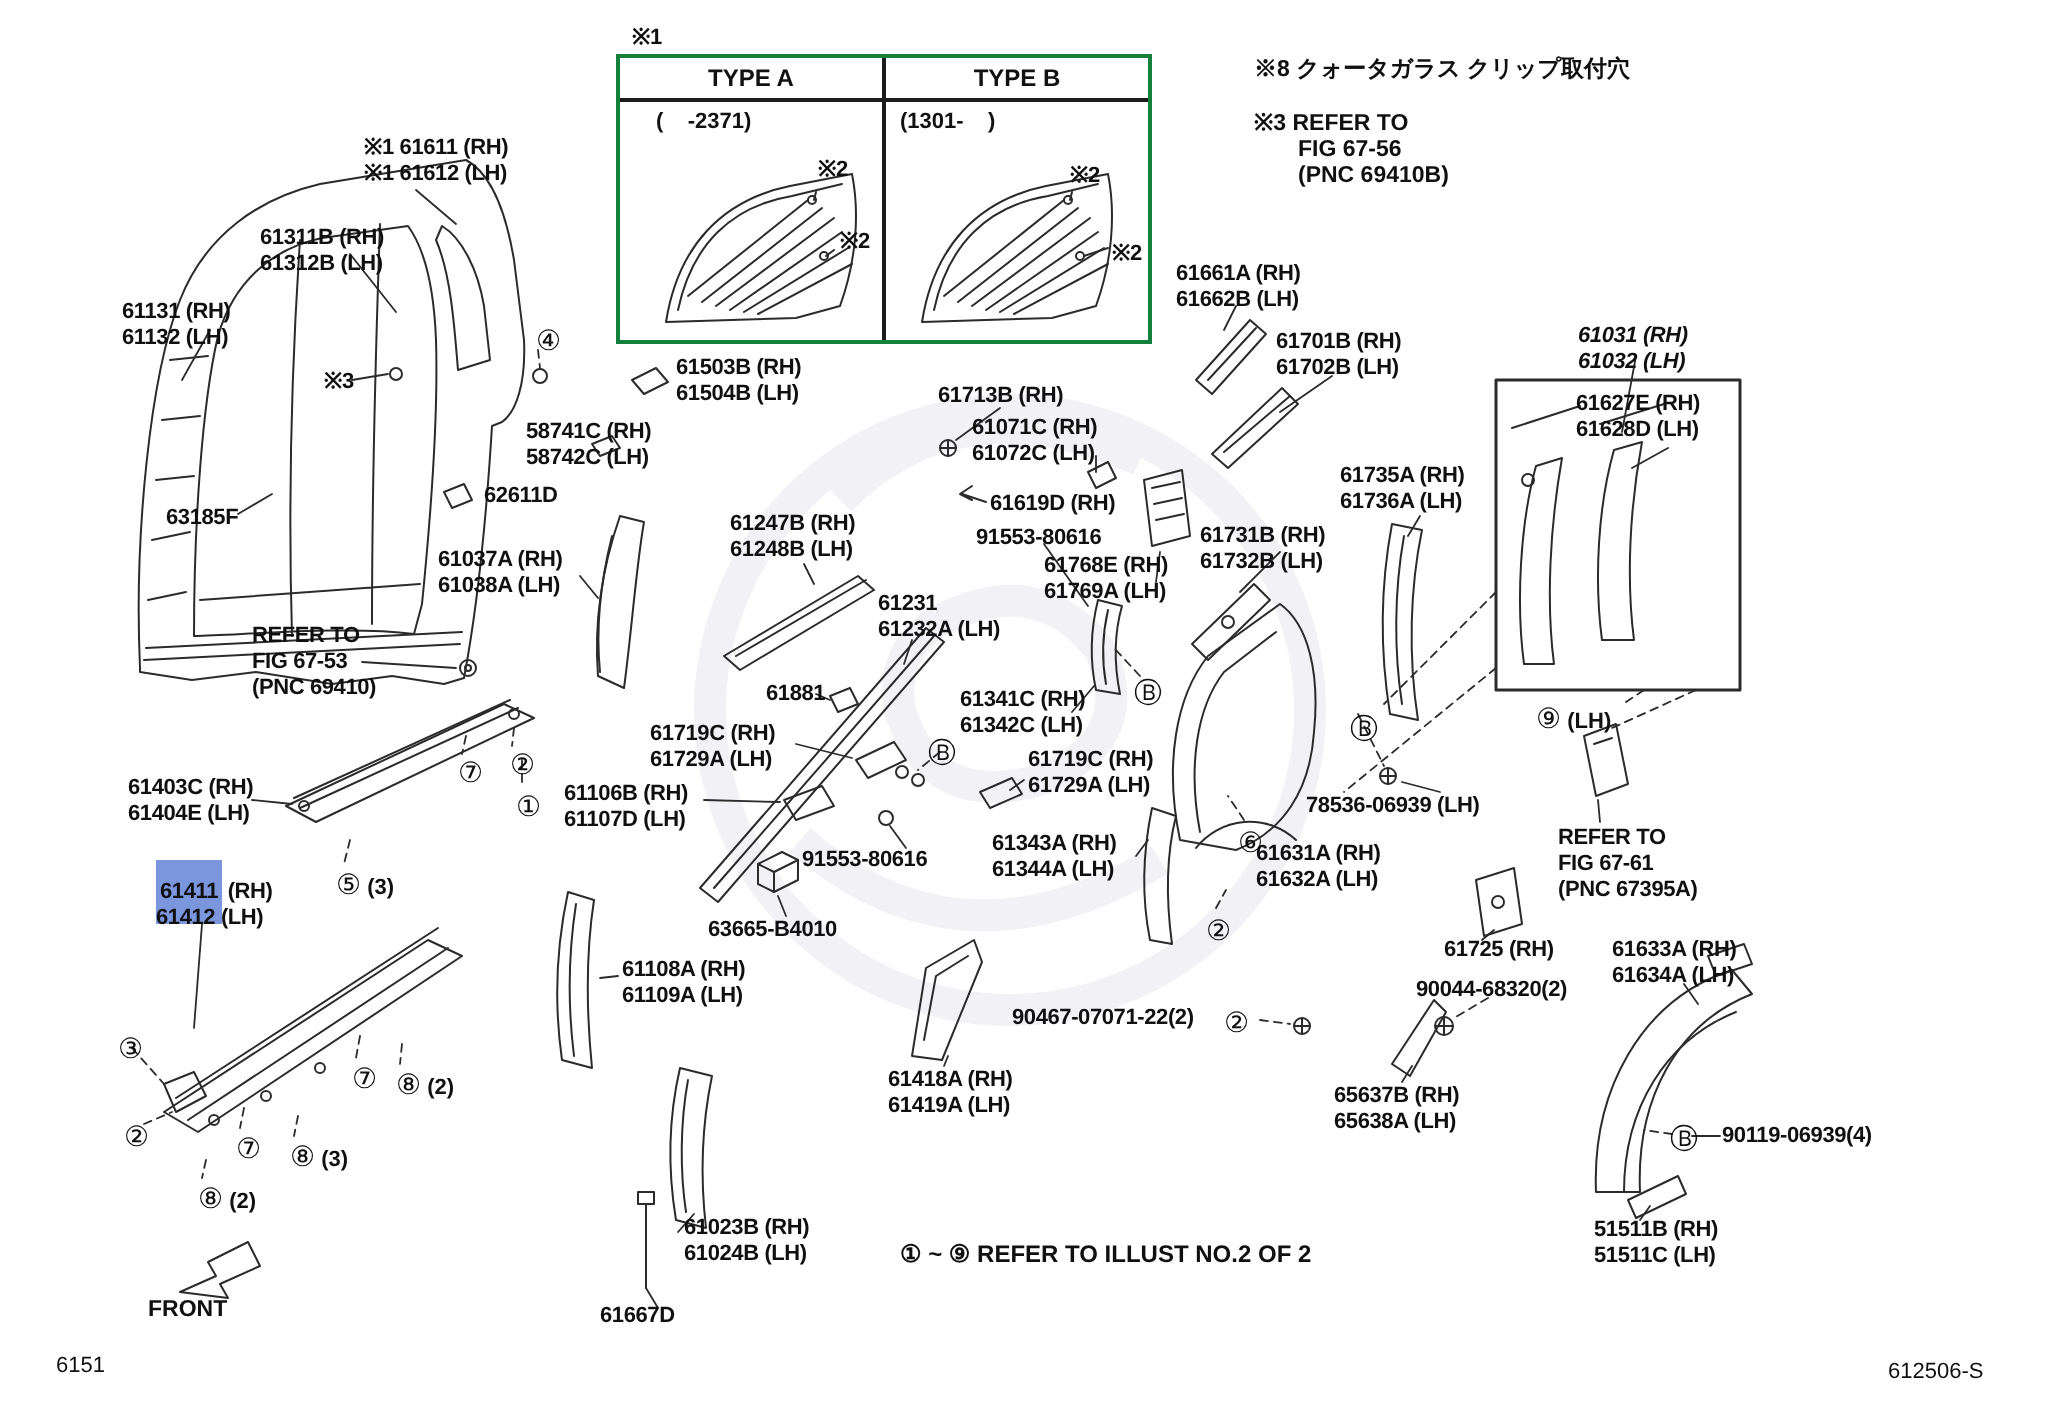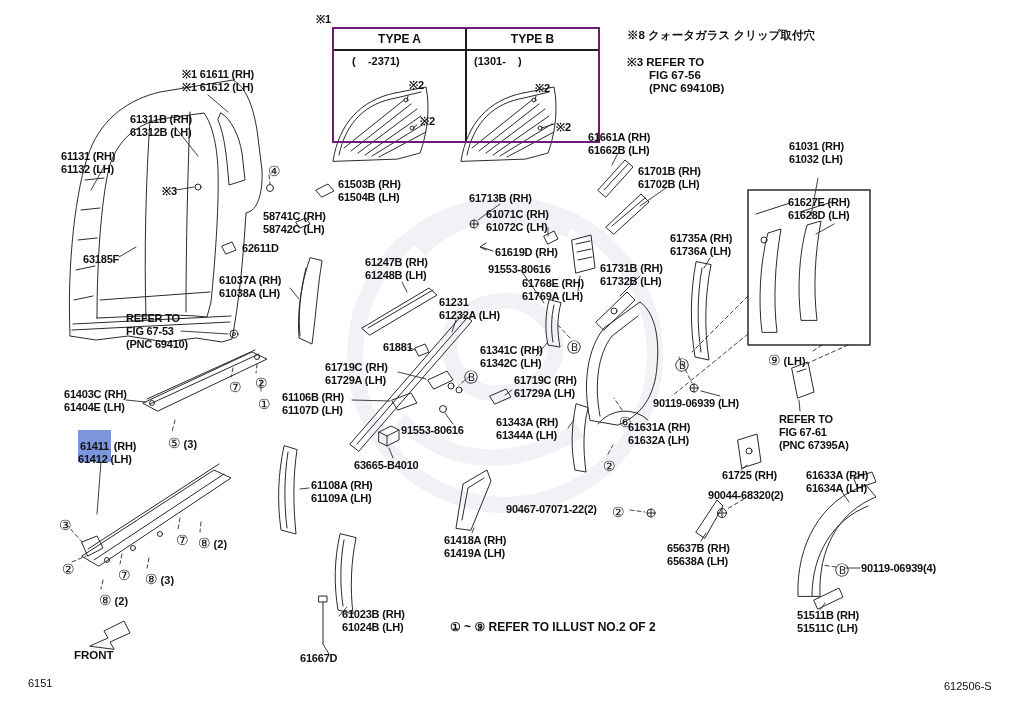--- a/index.html
+++ b/index.html
@@ -16,22 +16,22 @@
   }
   .hl { background:var(--hl-color,#7494dc); padding:10px 2px; }
   .callout { position:absolute; z-index:3; white-space:pre; color:#101010; }
   .callout .csym { font-size:14px; line-height:14px; }
   .callout .csfx { font-size:11px; font-weight:bold; }
   .note {
     position:absolute; z-index:3; font-weight:bold; font-size:11.5px;
     line-height:13px; white-space:pre; color:#101010;
   }
   #typebox {
-    position:absolute; left:308px; top:27px; width:268px; height:116px;
-    border:2px solid #701a75; z-index:2; background:transparent;margin-left:24px;
+    position:absolute; left:308px; top:27px; width:268px; height:145px;
+    border:2px solid #15803d; z-index:2; background:transparent;
   }
   #typebox .hdr { display:flex; height:22px; border-bottom:2px solid #1d1d1d; }
   #typebox .hdr .cell {
     flex:1; text-align:center; font-weight:bold; font-size:12px; padding-top:3px;
   }
   #typebox .hdr .cell:first-child { border-right:2px solid #1d1d1d; }
   #typebox .bdy { position:relative; height:calc(100% - 22px); }
   #typebox .vdiv { position:absolute; left:131px; top:0; bottom:0; border-left:2px solid #1d1d1d; }
   #typebox .range { position:absolute; font-weight:bold; font-size:11px; white-space:pre; }
   #typebox .ra { left:18px; top:4px; }
@@ -297,33 +297,33 @@
       <div class="plabel" style="left: 383px; top: 341px;"><div class="pline">61881</div></div>
       <div class="plabel" style="left: 457px; top: 192px; padding-left: 12px;"><div class="pline">61713B (RH)</div></div>
       <div class="plabel" style="left: 486px; top: 208px;"><div class="pline">61071C (RH)</div><div class="pline">61072C (LH)</div></div>
       <div class="plabel" style="left: 495px; top: 246px;"><div class="pline">61619D (RH)</div></div>
       <div class="plabel" style="left: 488px; top: 263px;"><div class="pline">91553-80616</div></div>
       <div class="plabel" style="left: 522px; top: 277px;"><div class="pline">61768E (RH)</div><div class="pline">61769A (LH)</div></div>
       <div class="plabel" style="left: 588px; top: 131px;"><div class="pline">61661A (RH)</div><div class="pline">61662B (LH)</div></div>
       <div class="plabel" style="left: 638px; top: 165px;"><div class="pline">61701B (RH)</div><div class="pline">61702B (LH)</div></div>
       <div class="plabel" style="left: 600px; top: 262px;"><div class="pline">61731B (RH)</div><div class="pline">61732B (LH)</div></div>
       <div class="plabel" style="left: 670px; top: 232px;"><div class="pline">61735A (RH)</div><div class="pline">61736A (LH)</div></div>
-      <div class="plabel" style="left: 789px; top: 140px;"><div class="pline">61031 (RH)</div><div class="pline">61032 (LH)</div></div>
+      <div class="plabel" style="left: 789px; top: 162px; font-style: italic;"><div class="pline">61031 (RH)</div><div class="pline">61032 (LH)</div></div>
       <div class="plabel" style="left: 788px; top: 196px;"><div class="pline">61627E (RH)</div><div class="pline">61628D (LH)</div></div>
       <div class="plabel" style="left: 480px; top: 344px;"><div class="pline">61341C (RH)</div><div class="pline">61342C (LH)</div></div>
       <div class="plabel" style="left: 514px; top: 374px;"><div class="pline">61719C (RH)</div><div class="pline">61729A (LH)</div></div>
       <div class="plabel" style="left: 325px; top: 361px;"><div class="pline">61719C (RH)</div><div class="pline">61729A (LH)</div></div>
       <div class="plabel" style="left: 282px; top: 391px;"><div class="pline">61106B (RH)</div><div class="pline">61107D (LH)</div></div>
       <div class="plabel" style="left: 401px; top: 424px;"><div class="pline">91553-80616</div></div>
       <div class="plabel" style="left: 354px; top: 459px;"><div class="pline">63665-B4010</div></div>
       <div class="plabel" style="left: 64px; top: 388px;"><div class="pline">61403C (RH)</div><div class="pline">61404E (LH)</div></div>
       <div class="plabel" style="left: 78px; top: 440px;"><div class="pline"><span class="hl">61411</span> (RH)</div><div class="pline">61412 (LH)</div></div>
       <div class="plabel" style="left: 496px; top: 416px;"><div class="pline">61343A (RH)</div><div class="pline">61344A (LH)</div></div>
       <div class="plabel" style="left: 628px; top: 421px;"><div class="pline">61631A (RH)</div><div class="pline">61632A (LH)</div></div>
-      <div class="plabel" style="left: 653px; top: 397px;"><div class="pline">90119-06939 (LH)</div></div>
+      <div class="plabel" style="left: 653px; top: 397px;"><div class="pline">78536-06939 (LH)</div></div>
       <div class="plabel" style="left: 779px; top: 413px;"><div class="pline">REFER TO</div><div class="pline">FIG 67-61</div><div class="pline">(PNC 67395A)</div></div>
       <div class="plabel" style="left: 722px; top: 469px;"><div class="pline">61725 (RH)</div></div>
       <div class="plabel" style="left: 708px; top: 489px;"><div class="pline">90044-68320(2)</div></div>
       <div class="plabel" style="left: 806px; top: 469px;"><div class="pline">61633A (RH)</div><div class="pline">61634A (LH)</div></div>
       <div class="plabel" style="left: 667px; top: 542px;"><div class="pline">65637B (RH)</div><div class="pline">65638A (LH)</div></div>
       <div class="plabel" style="left: 861px; top: 562px;"><div class="pline">90119-06939(4)</div></div>
       <div class="plabel" style="left: 797px; top: 609px;"><div class="pline">51511B (RH)</div><div class="pline">51511C (LH)</div></div>
       <div class="plabel" style="left: 311px; top: 479px;"><div class="pline">61108A (RH)</div><div class="pline">61109A (LH)</div></div>
       <div class="plabel" style="left: 506px; top: 503px;"><div class="pline">90467-07071-22(2)</div></div>
       <div class="plabel" style="left: 444px; top: 534px;"><div class="pline">61418A (RH)</div><div class="pline">61419A (LH)</div></div>

